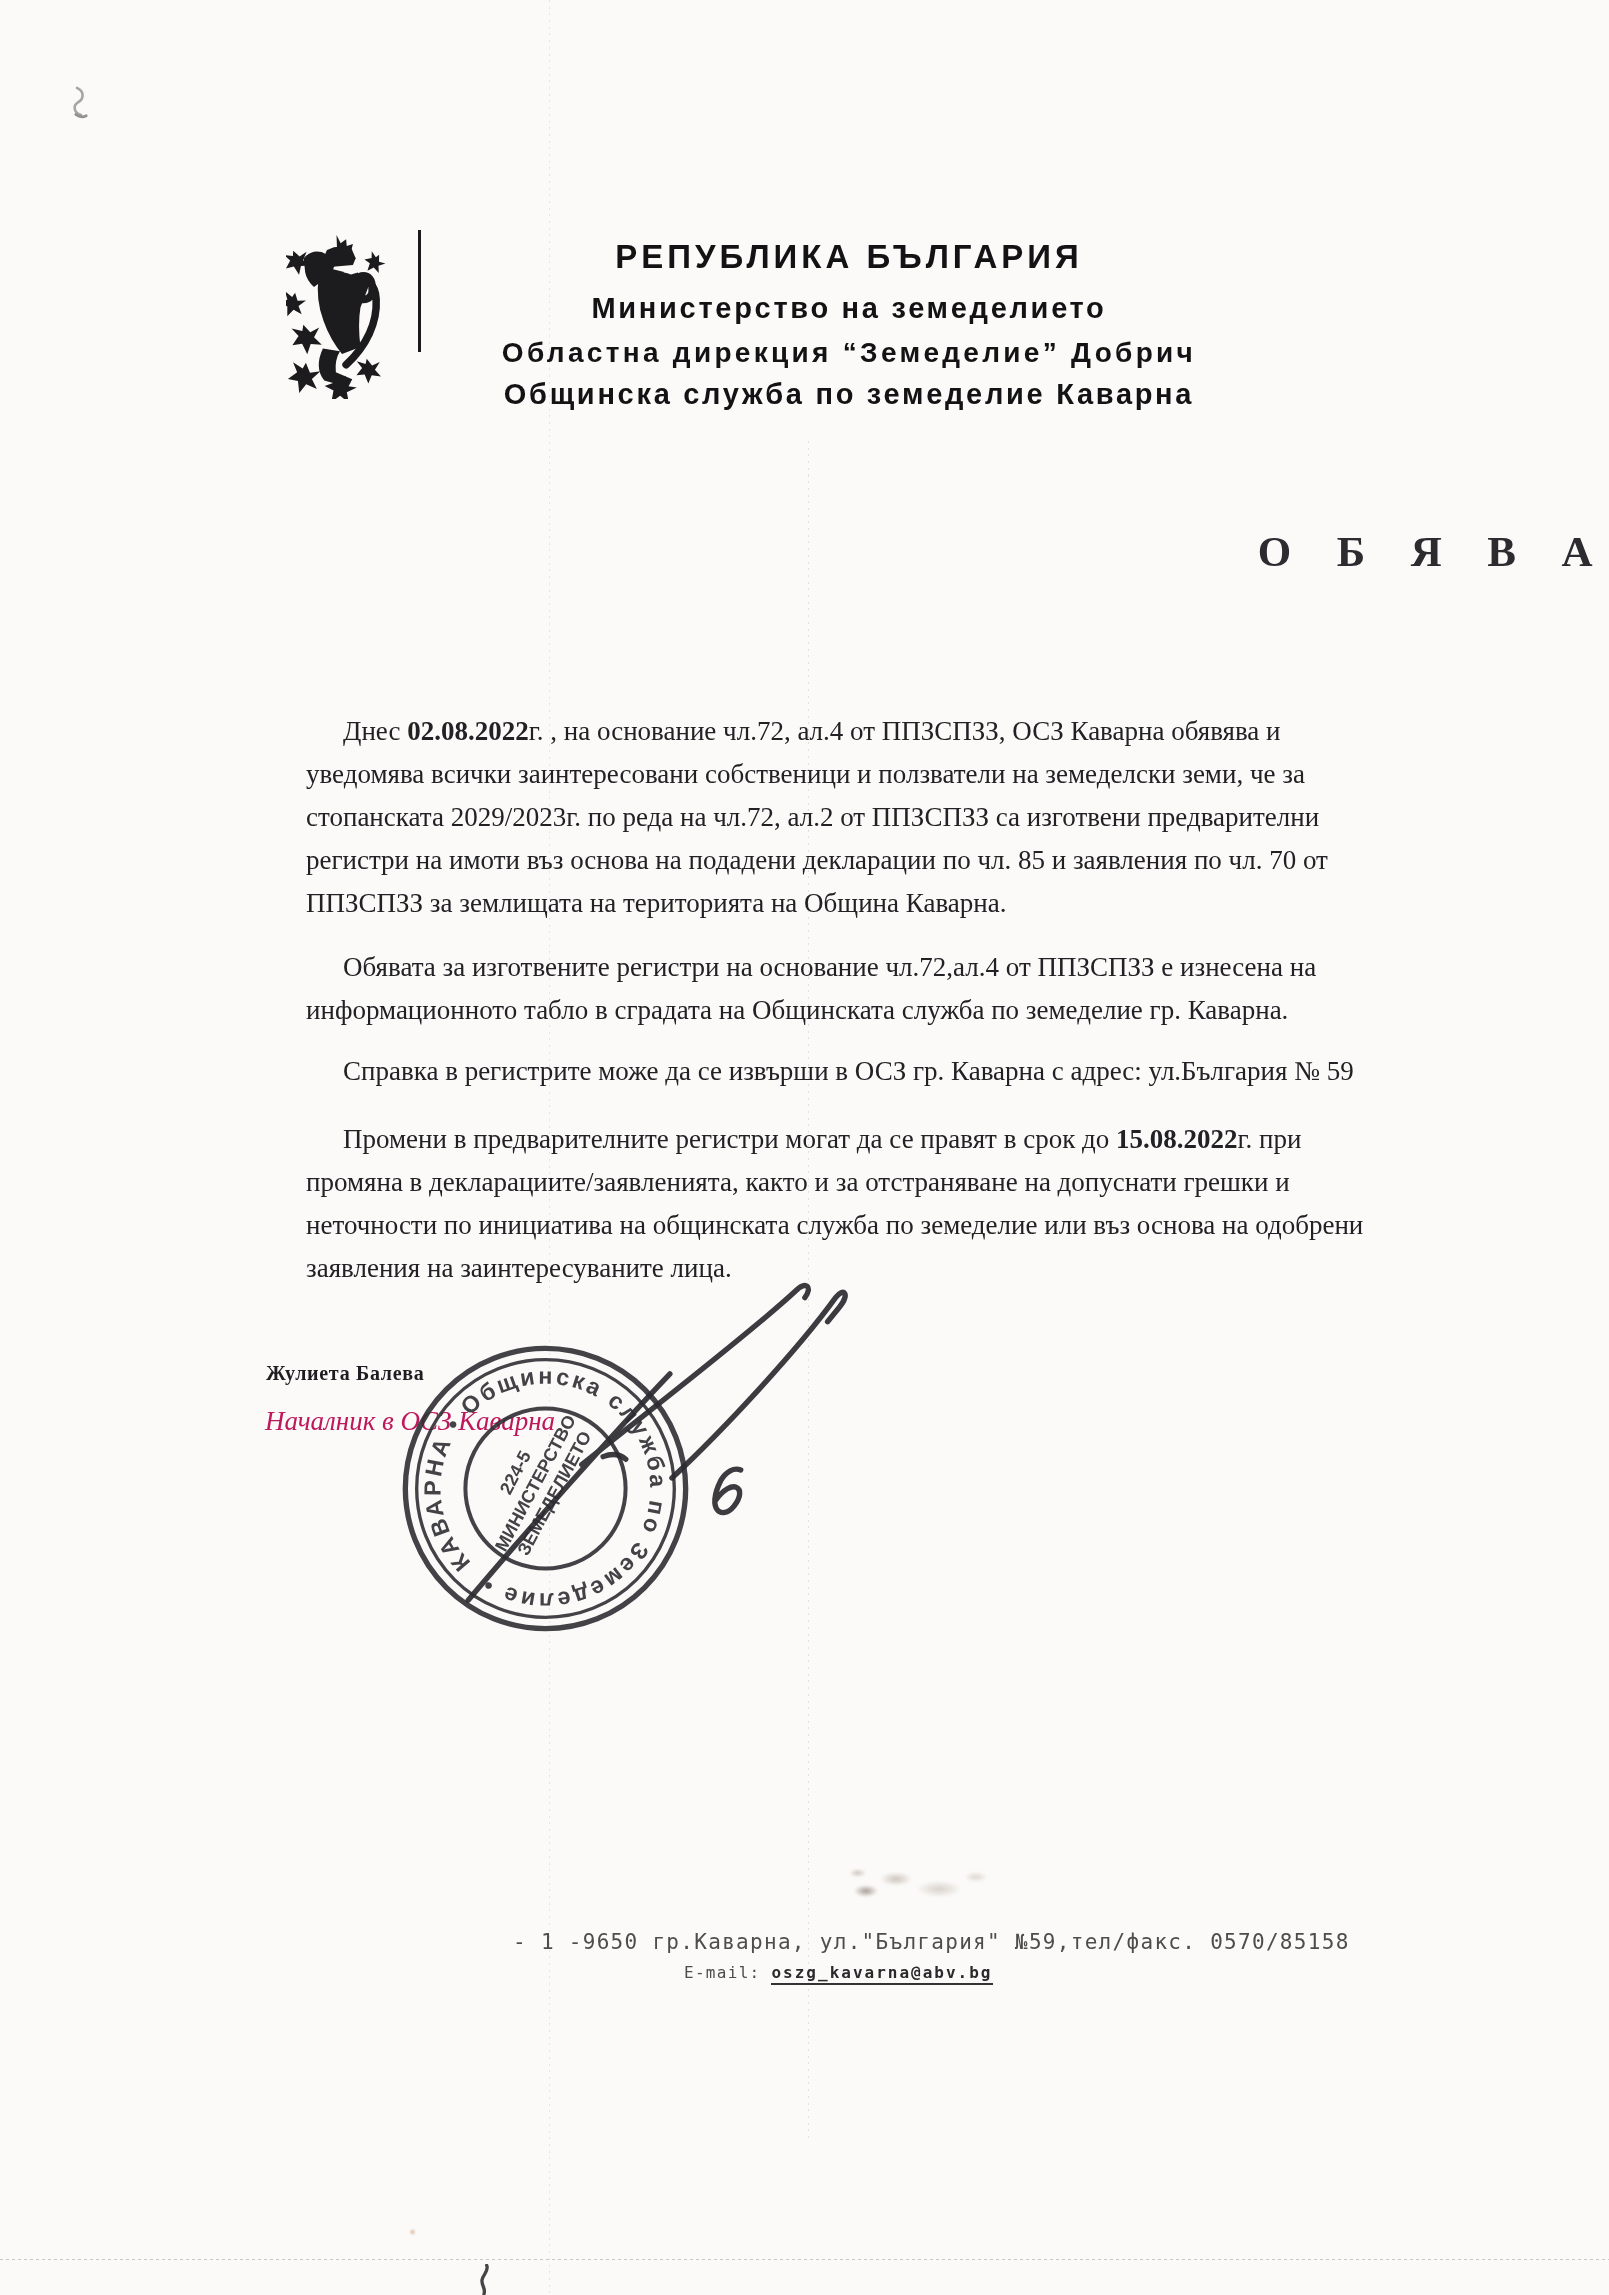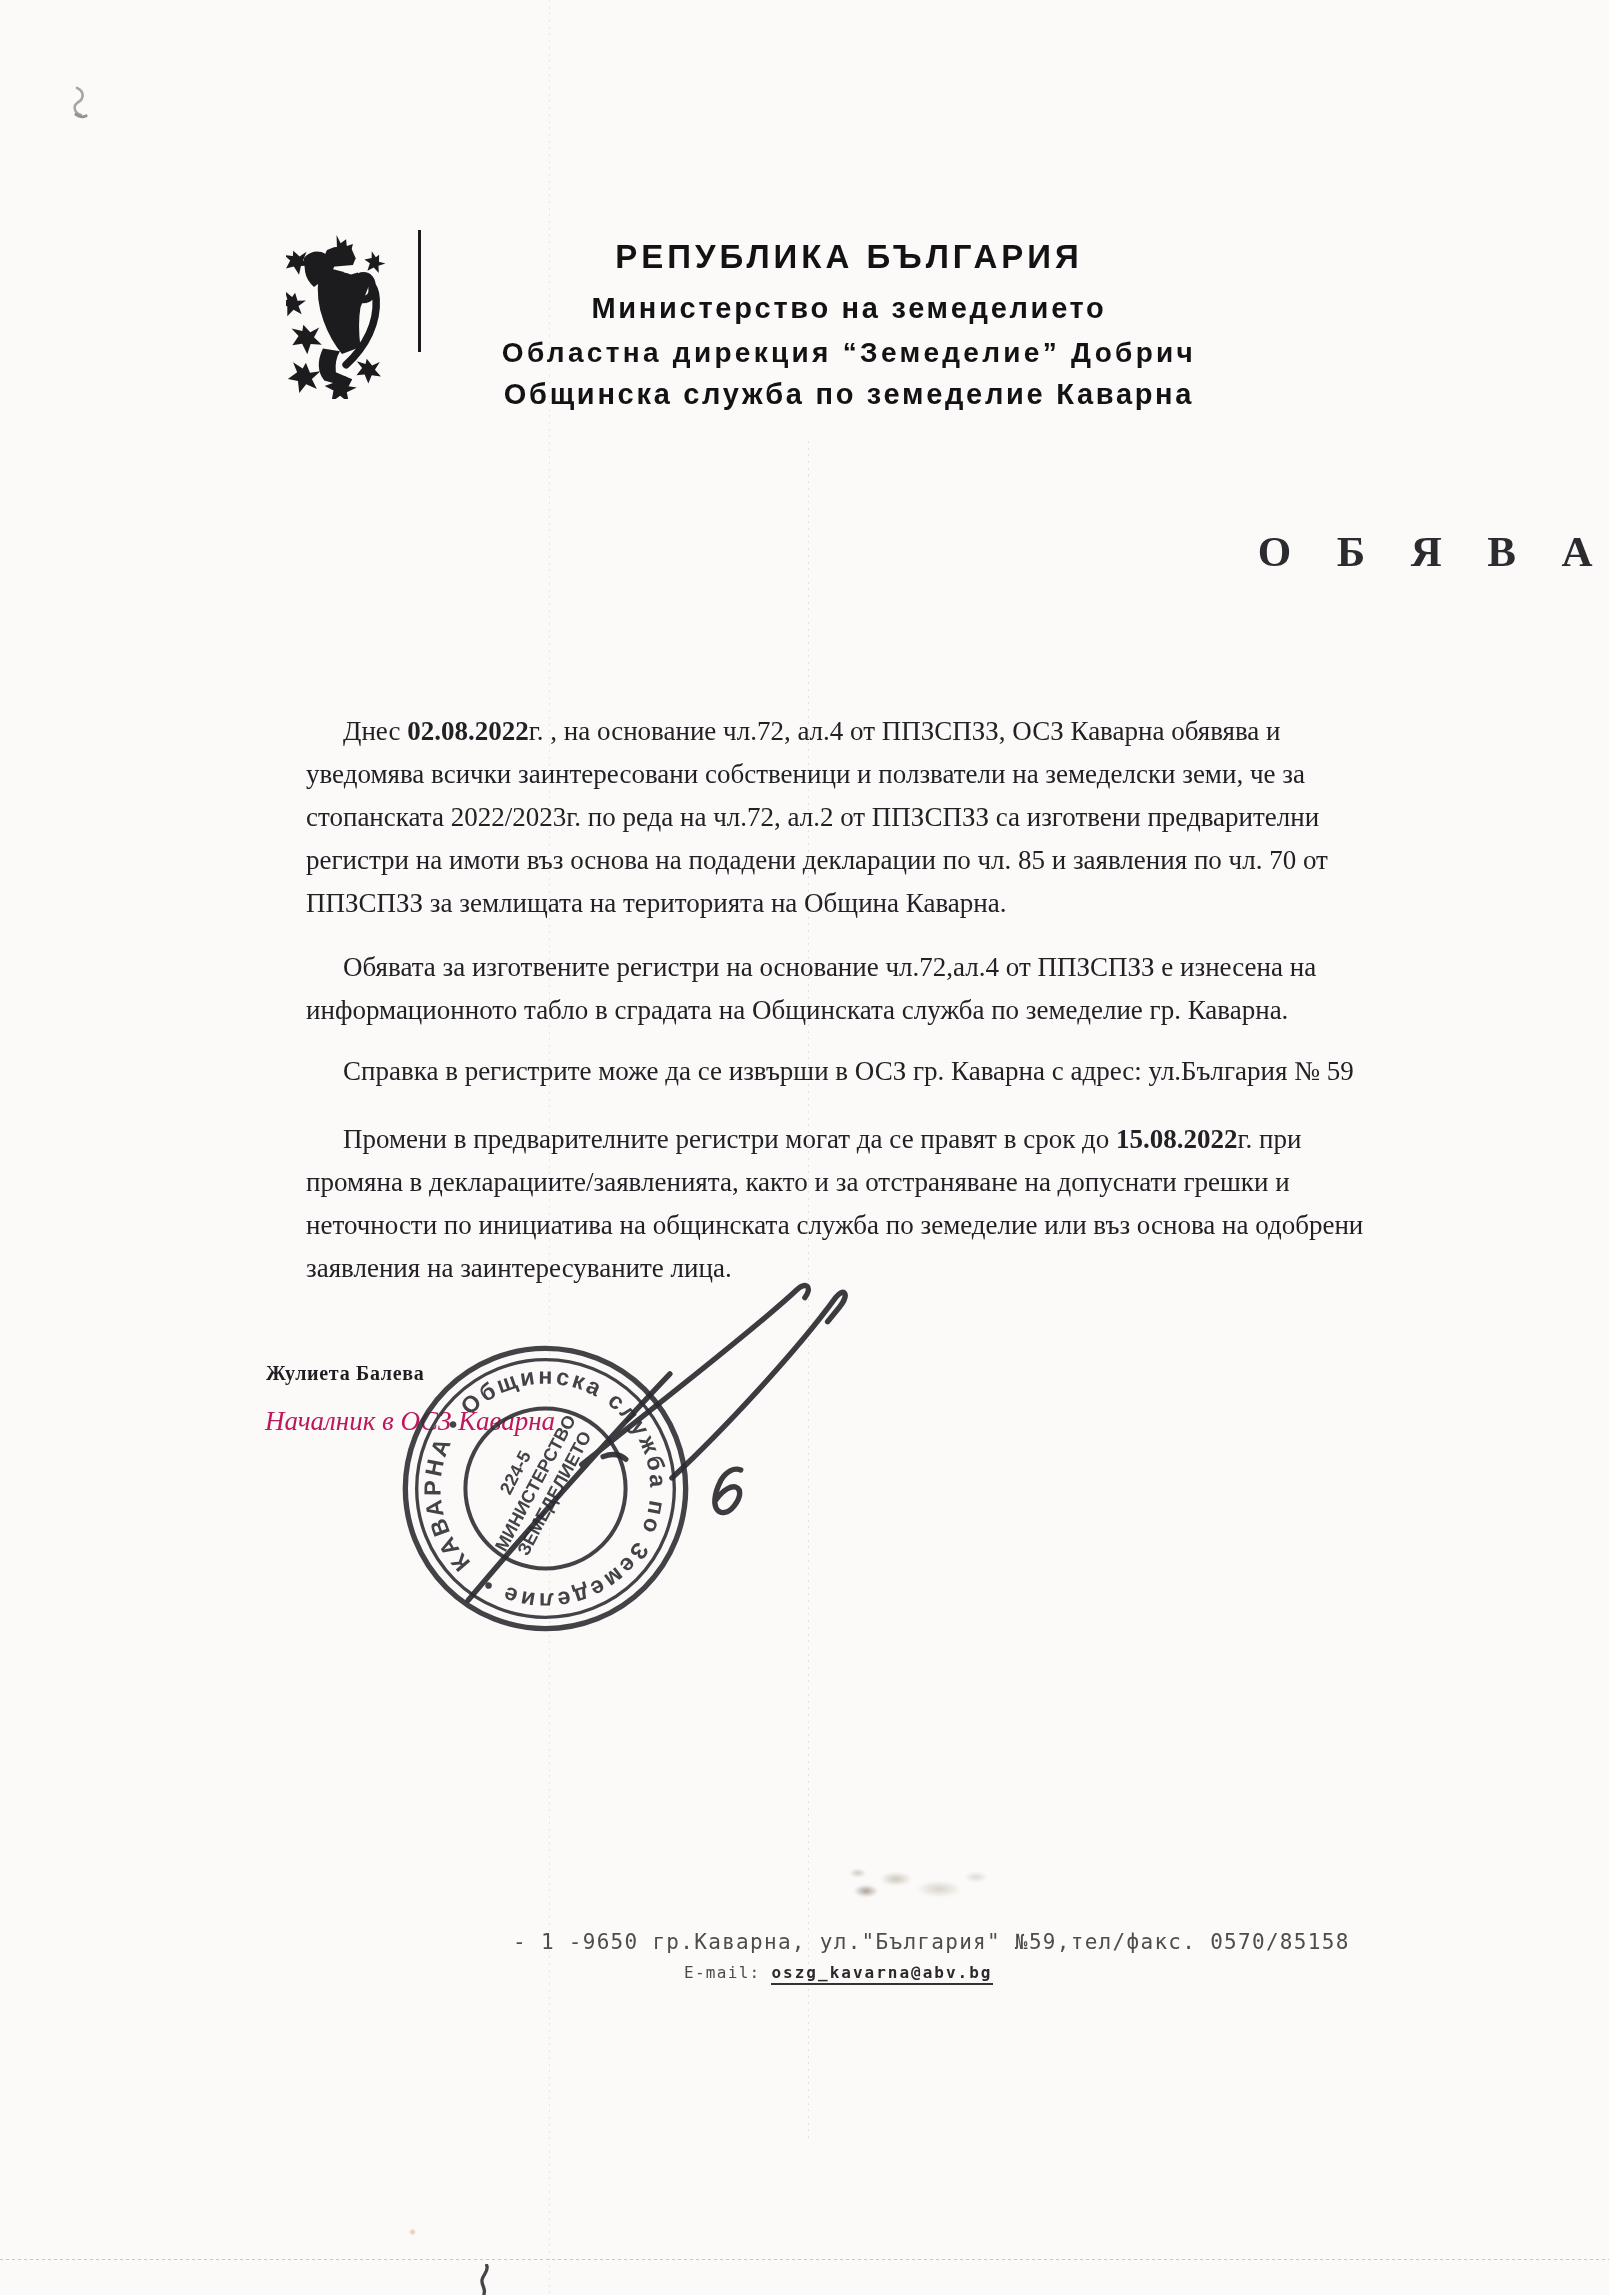--- a/index.html
+++ b/index.html
@@ -105,21 +105,21 @@
     <div class="l2">Министерство на земеделието</div>
     <div class="l3">Областна дирекция “Земеделие” Добрич</div>
     <div class="l4">Общинска служба по земеделие Каварна</div>
   </div>
 
   <div class="title">О Б Я В А</div>
 
   <div class="bodytext">
     <div class="line ind"><span>Днес </span><b>02.08.2022</b><span>г. , на основание чл.72, ал.4 от ППЗСПЗЗ, ОСЗ Каварна обявява и</span></div>
     <div class="line">уведомява всички заинтересовани собственици и ползватели на земеделски земи, че за</div>
-    <div class="line">стопанската 2022/2023г. по реда на чл.72, ал.2 от ППЗСПЗЗ са изготвени предварителни</div>
+    <div class="line">стопанската 2029/2023г. по реда на чл.72, ал.2 от ППЗСПЗЗ са изготвени предварителни</div>
     <div class="line">регистри на имоти въз основа на подадени декларации по чл. 85 и заявления по чл. 70 от</div>
     <div class="line">ППЗСПЗЗ за землищата на територията на Община Каварна.</div>
 
     <div class="line ind mt-p2">Обявата за изготвените регистри на основание чл.72,ал.4 от ППЗСПЗЗ е изнесена на</div>
     <div class="line">информационното табло в сградата на Общинската служба по земеделие гр. Каварна.</div>
 
     <div class="line ind mt-p3">Справка в регистрите може да се извърши в ОСЗ  гр. Каварна с адрес: ул.България № 59</div>
 
     <div class="line ind mt-p4"><span>Промени в предварителните регистри могат да се правят в срок до </span><b>15.08.2022</b><span>г. при</span></div>
     <div class="line">промяна в декларациите/заявленията, както и за отстраняване на допуснати грешки и</div>

